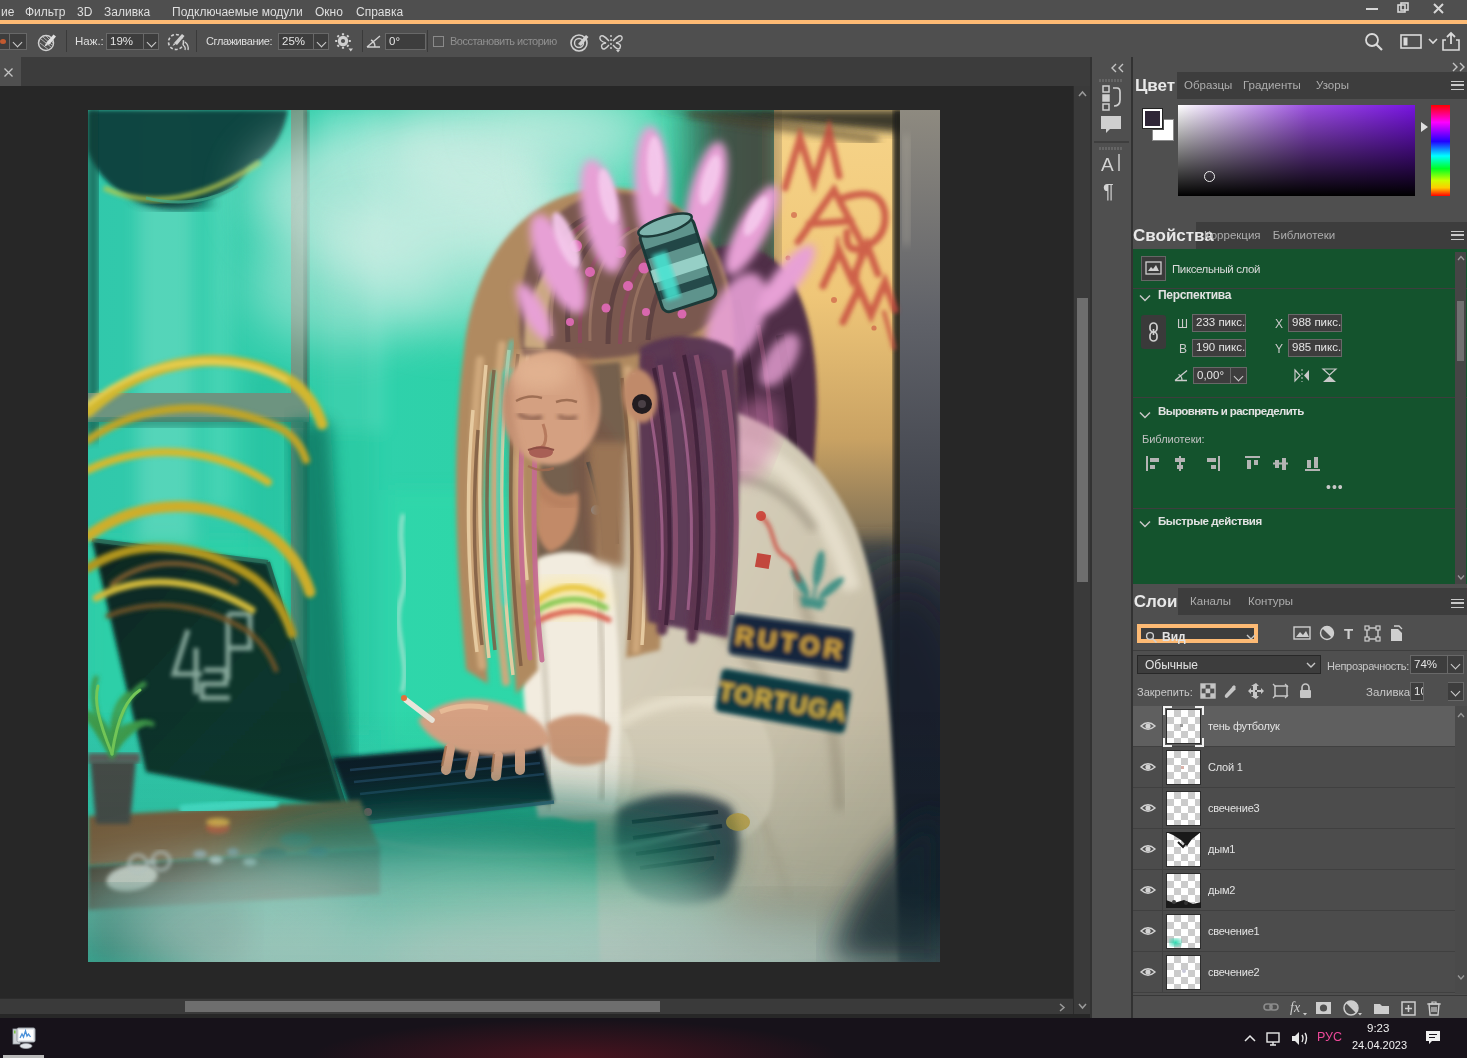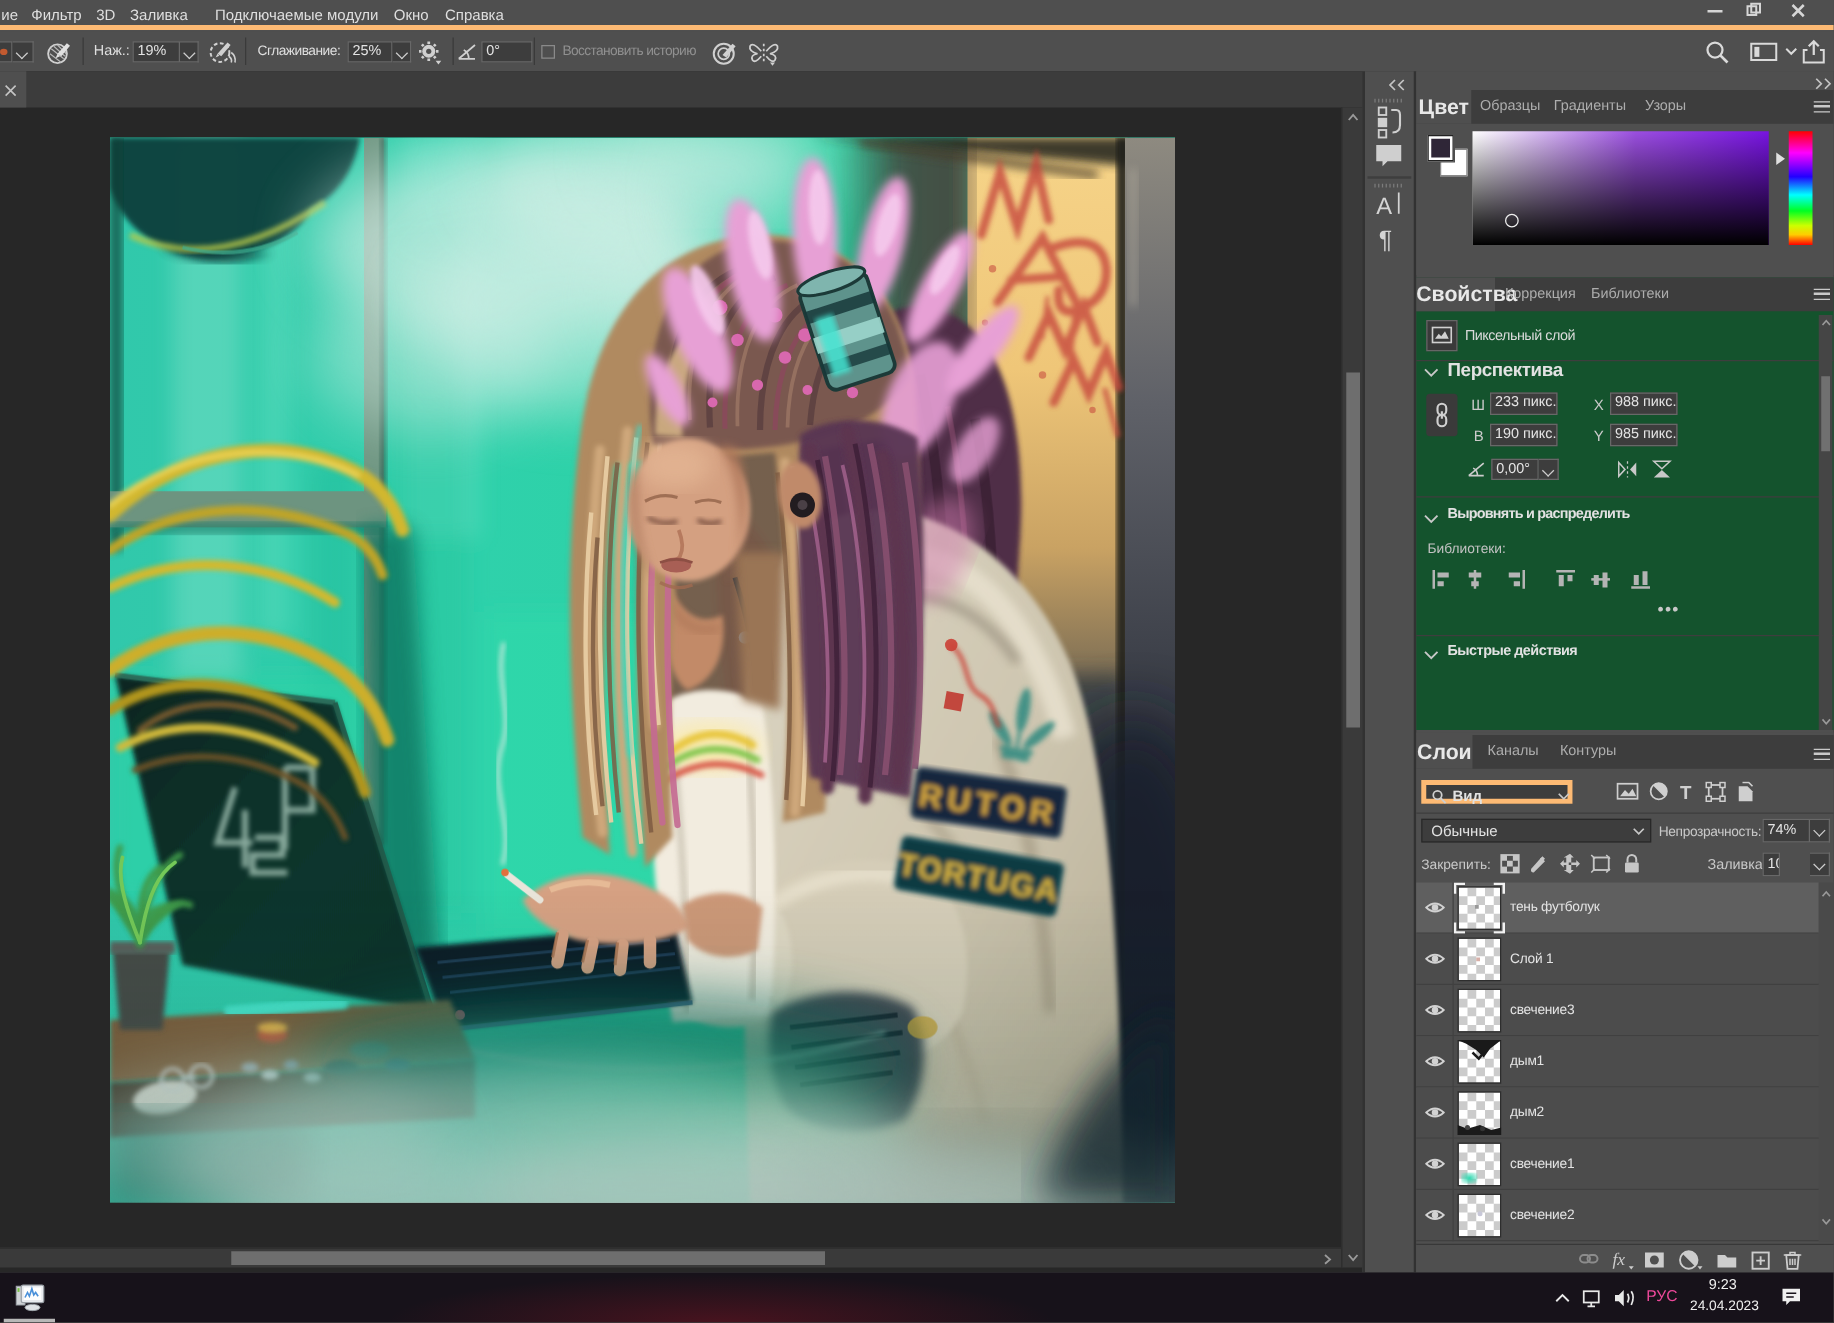--- a/index.html
+++ b/index.html
@@ -674,21 +674,21 @@
       <svg width="23" height="23" viewBox="0 0 23 23">
         <rect x="4" y="5" width="15" height="12" fill="none" stroke="#d0d0d0" stroke-width="1.3"></rect>
         <path d="M6 14 l3 -4 2 2 3 -4 3 6 Z" fill="#d0d0d0"></path>
       </svg>
     </div>
     <span class="abs" style="left:39px;top:41px;font-size:11.5px;color:#dadada;letter-spacing:-0.4px;">Пиксельный слой</span>
     <div class="abs" style="left:0;top:66px;width:334px;height:1px;background:#3e3e3e;"></div>
     <svg class="abs" style="left:6px;top:72px;" width="12" height="8" viewBox="0 0 12 8">
           <path d="M1 1.5 l5 5 5 -5" fill="none" stroke="#c8c8c8" stroke-width="1.5"></path>
         </svg>
-    <span class="abs" style="left:25px;top:66px;font-size:15px;font-weight:bold;color:#e2e2e2;letter-spacing:-0.3px;">Перспектива</span>
+    <span class="abs" style="left:25px;top:66px;font-size:12px;font-weight:bold;color:#e2e2e2;letter-spacing:-0.3px;">Перспектива</span>
 
     <div class="abs" style="left:8px;top:93px;width:25px;height:34px;background:#3a3a3a;border-radius:3px;">
       <svg width="25" height="34" viewBox="0 0 25 34">
         <g fill="none" stroke="#d0d0d0" stroke-width="1.7">
           <rect x="9" y="8" width="7" height="9" rx="3.5"></rect>
           <rect x="9" y="17" width="7" height="9" rx="3.5"></rect>
           <path d="M12.5 14 v6"></path>
         </g>
       </svg>
     </div>

